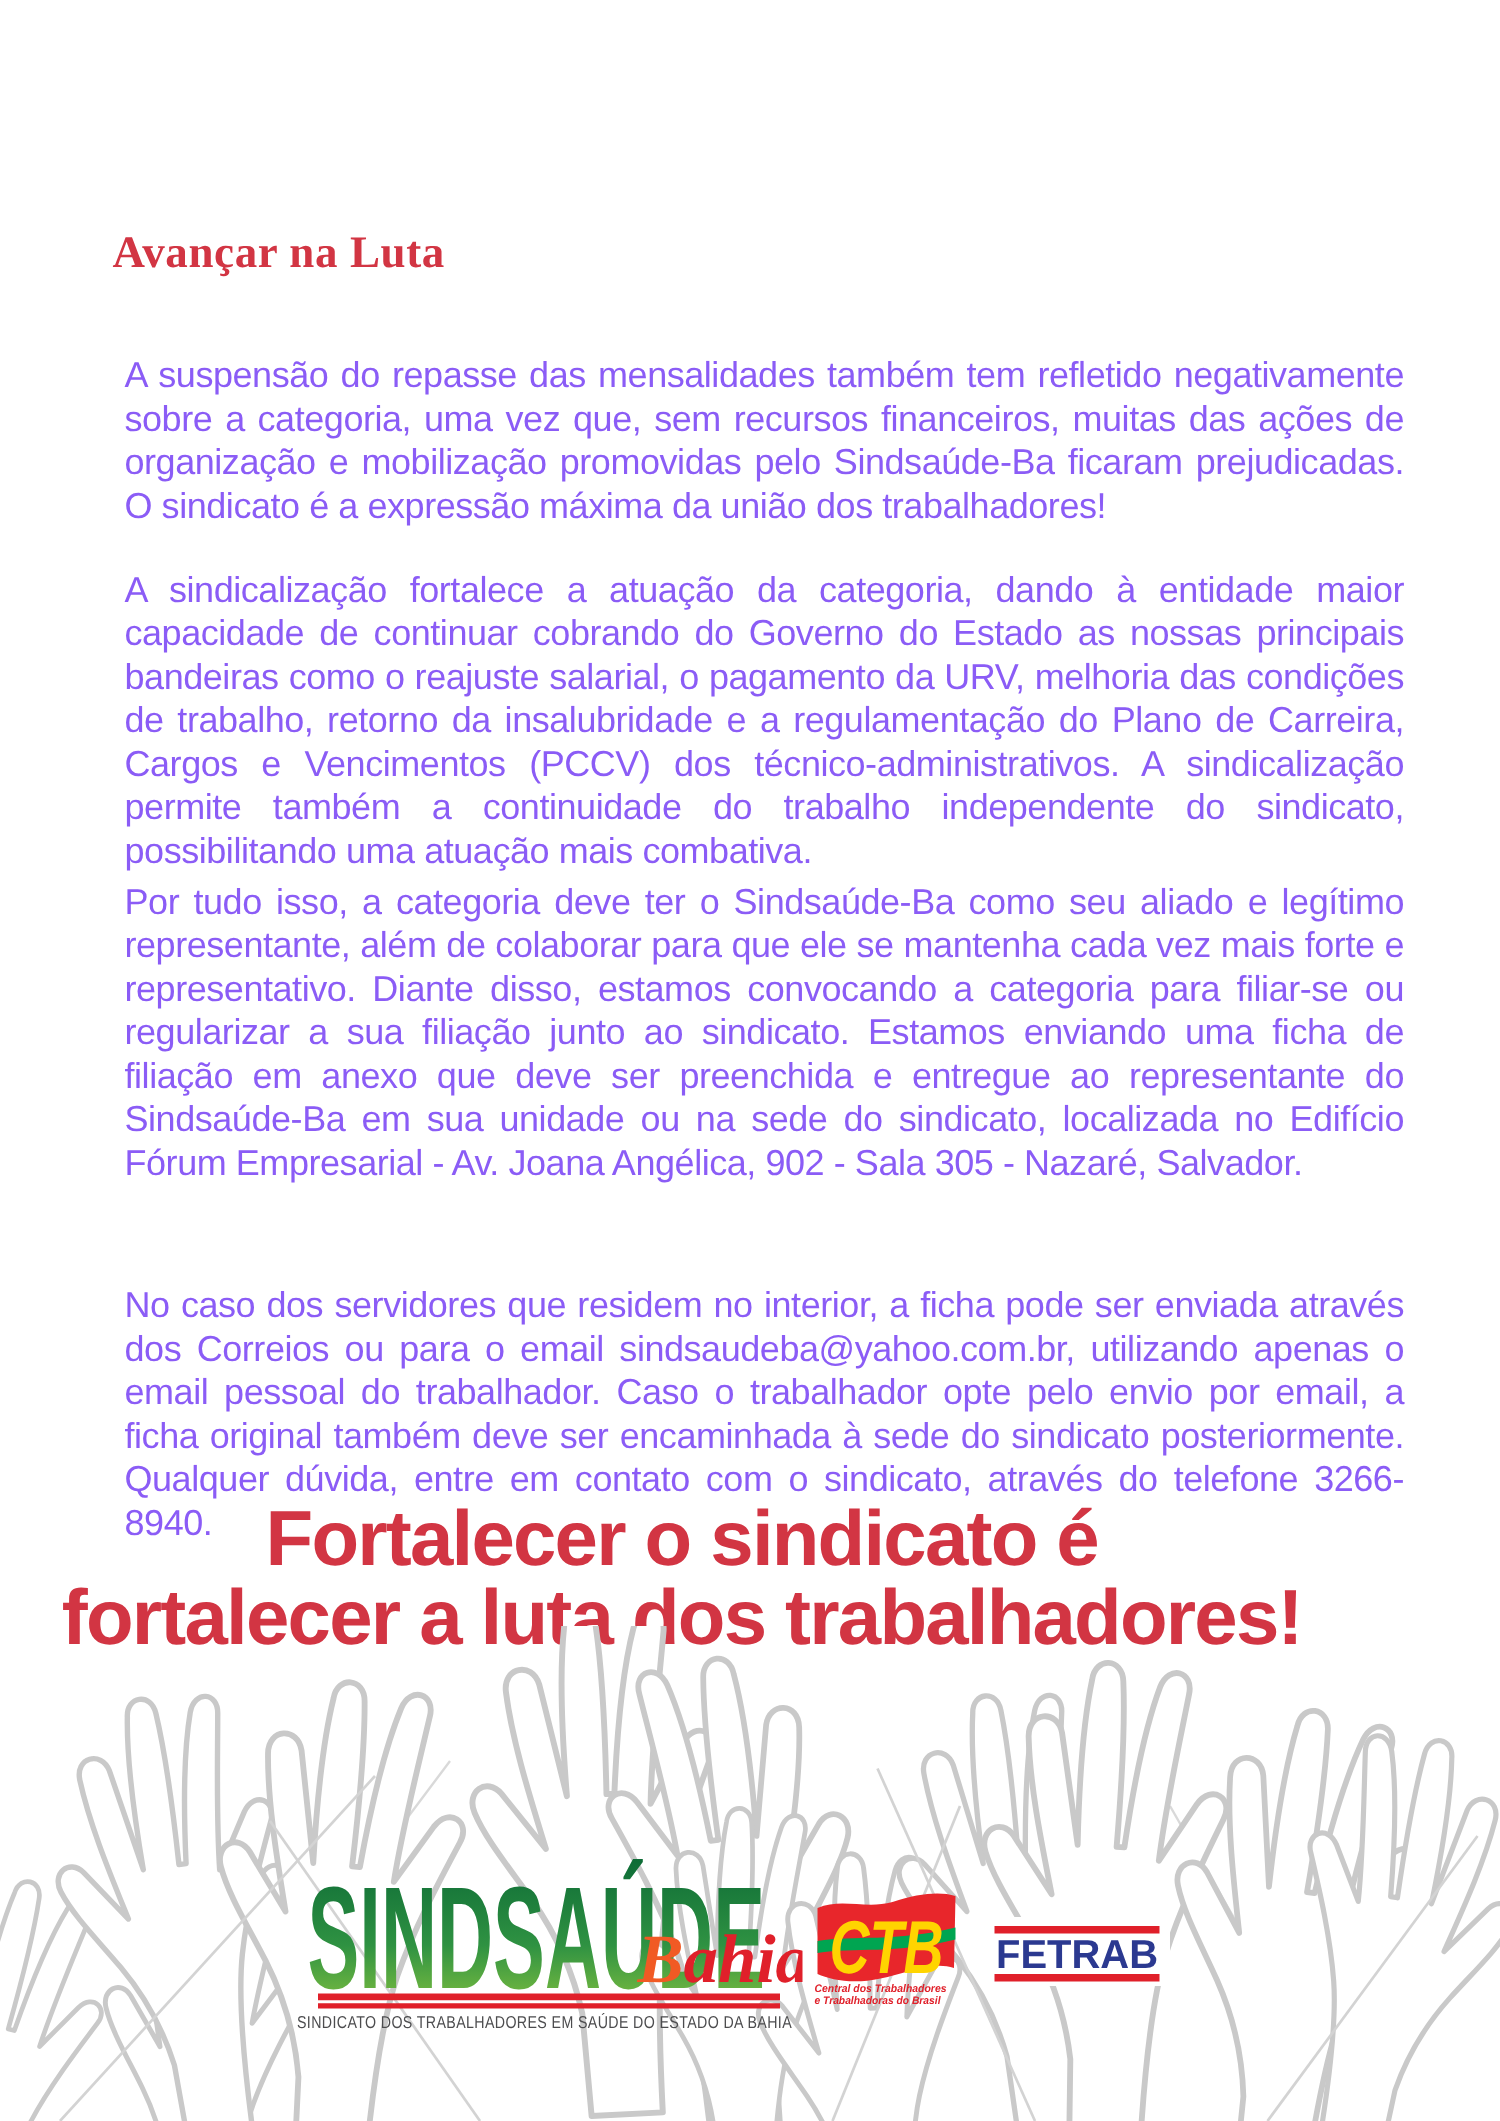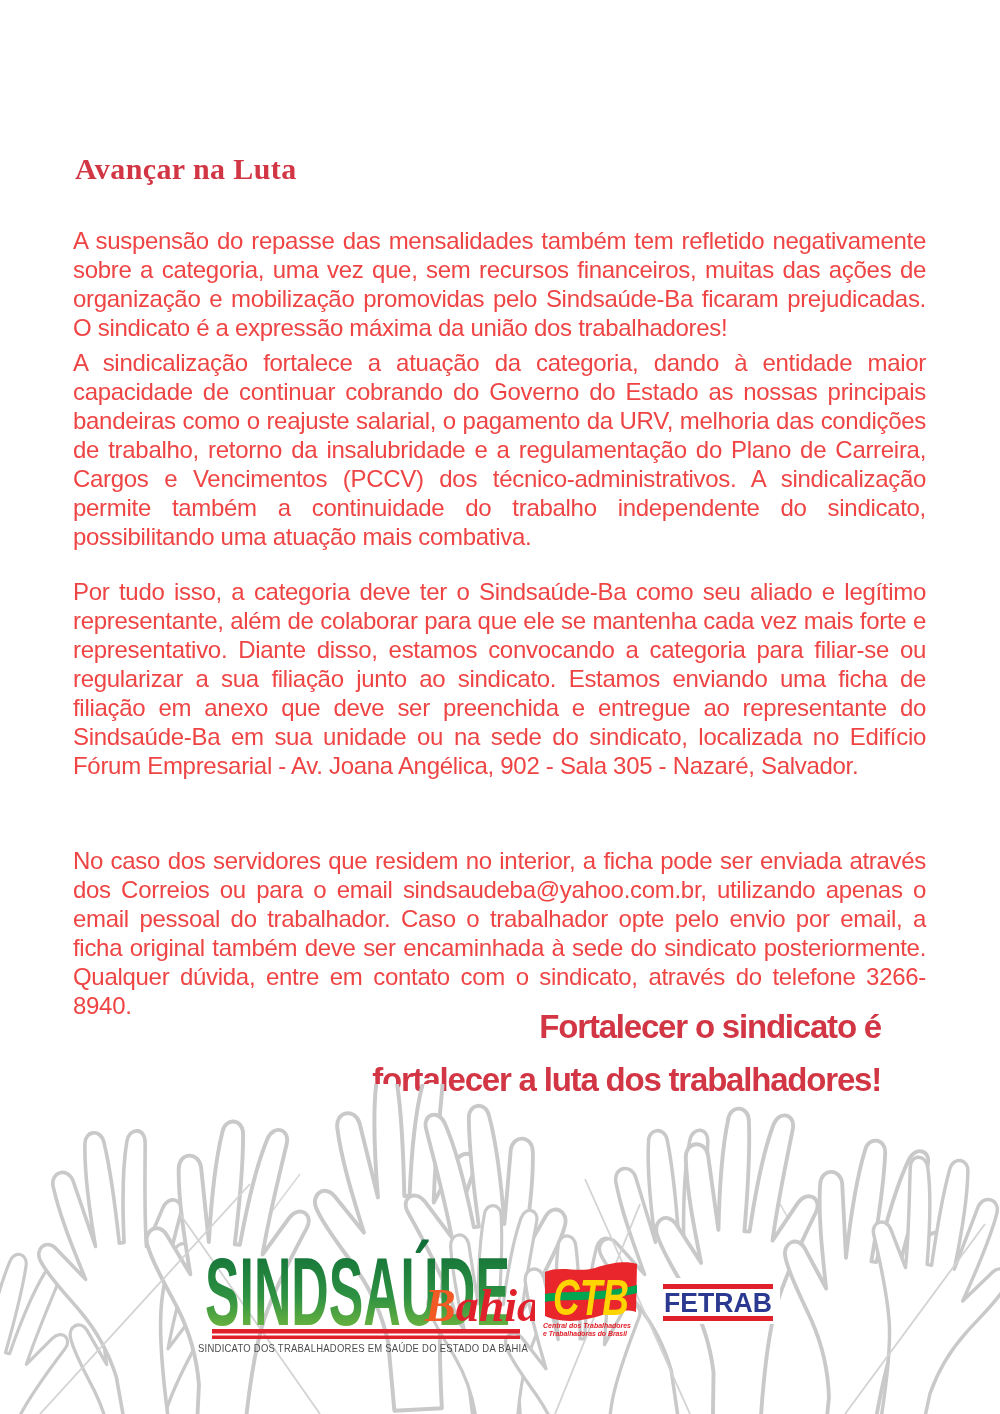--- a/index.html
+++ b/index.html
@@ -16,37 +16,37 @@
     margin:0;
     font-family:"Liberation Serif",serif;
     font-weight:700;
     font-size:30px;
     letter-spacing:0.4px;
     color:#d23543;
   }
   .para{
     position:absolute;
     left:73px;width:853px;
-    margin:0;
+    margin:10px;
     text-align:justify;
     font-size:24px;
     line-height:29px;
     letter-spacing:-0.3px;
-    color:#ef4444;
+    color:#8b5cf6;
   }
   .p1{top:226px;}
-  .p2{top:348px;}
+  .p2{top:369px;}
   .p3{top:577px;}
   .p4{top:846px;}
   .slogan{
     position:absolute;
     top:1000px;left:28px;width:853px;
-    text-align:right;
+    text-align:center;
     font-weight:700;
-    font-size:33px;
+    font-size:52px;
     line-height:53px;
     letter-spacing:-1.2px;
     color:#d23543;
   }
   .hands{position:absolute;left:0;top:1084px;width:1000px;height:330px;}
   .sind-logo{position:absolute;left:195px;top:1208px;width:340px;height:150px;}
   .ctb-logo{position:absolute;left:541px;top:1260px;width:100px;height:82px;}
   .fetrab-logo{position:absolute;left:656px;top:1278px;width:124px;height:48px;}
   svg text{font-family:"Liberation Sans",sans-serif;}
   svg .script{font-family:"Liberation Serif",serif;}

